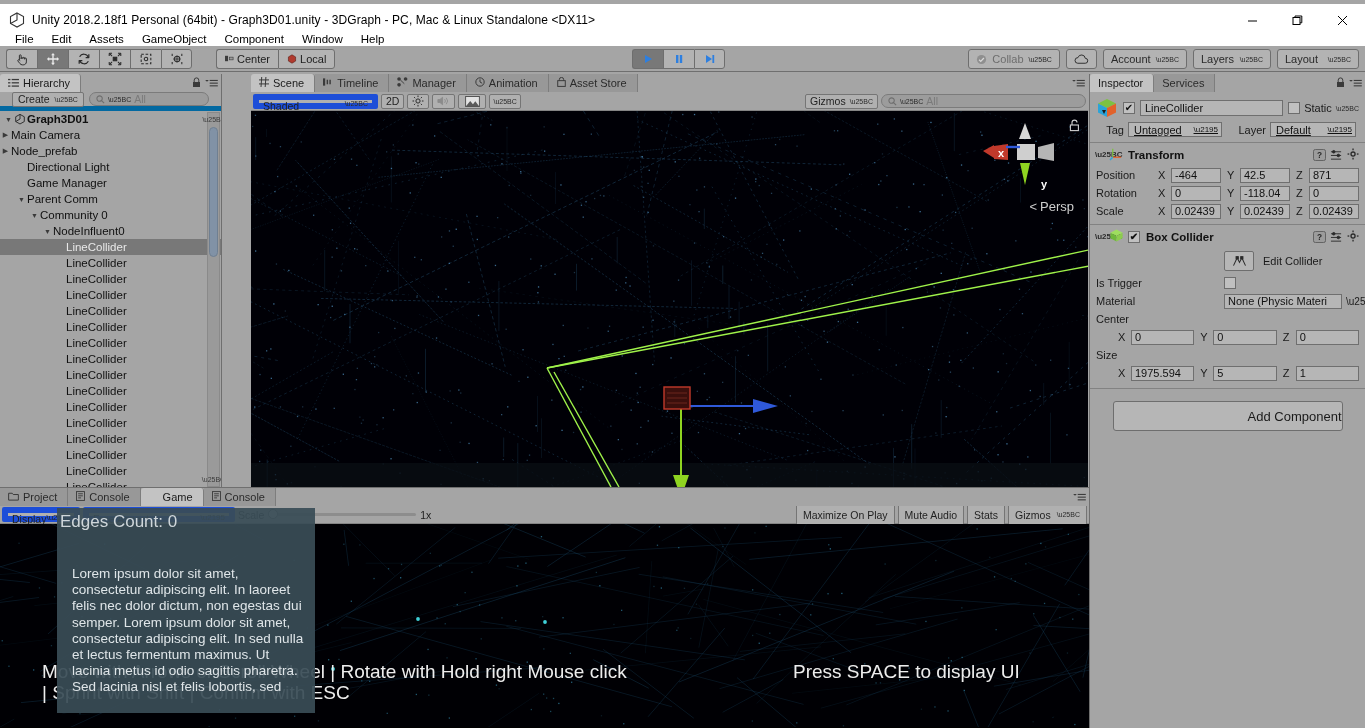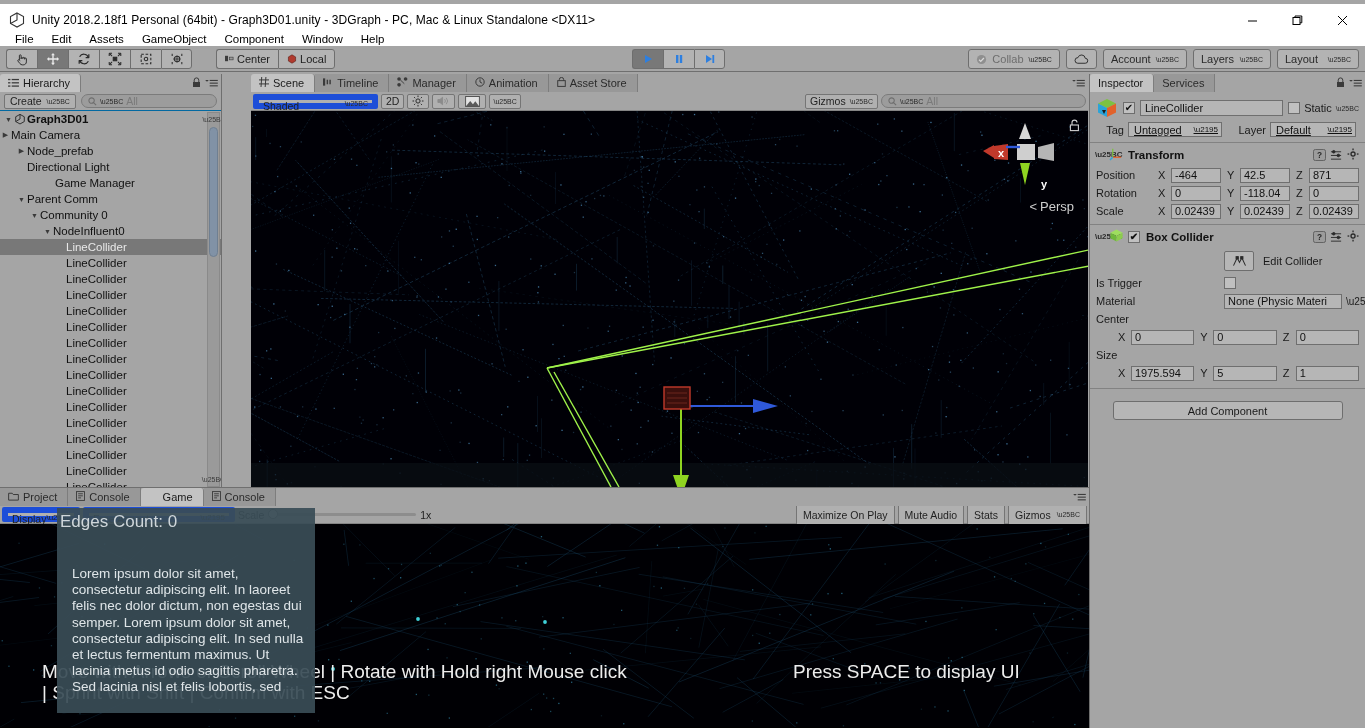--- a/index.html
+++ b/index.html
@@ -104,21 +104,21 @@
   .tabrow-right { position:absolute; right:3px; bottom:2px; display:flex; gap:4px; align-items:center; }
 
   
   .hierarchy {
     position:absolute; left:0; top:74px; width:222px; height:414px;
     background:#a5a5a5; border-right:1px solid #6f6f6f;
     display:flex; flex-direction:column;
   }
   .hier-toolbar {
     height:19px; background:#a5a5a5; display:flex; align-items:center;
-    padding:0 4px; gap:5px; border-bottom:1px solid #0369a1;
+    padding:0 12px; gap:5px; border-bottom:5px solid #0369a1;
   }
   .create-btn {
     height:15px; background:#b0b0b0; border:1px solid #757575; border-radius:2px;
     display:flex; align-items:center; padding:0 5px; gap:5px; font-size:10.5px; color:#1f1f1f;
   }
   .search-field {
     flex:1; height:14px; background:#9c9c9c; border:1px solid #7b7b7b;
     border-radius:7px; display:flex; align-items:center; padding:0 6px; gap:3px;
     font-size:10.5px; color:#7a7a7a;
   }
@@ -212,24 +212,24 @@
     font-size:11px; color:#1a1a1a;
   }
   .prop-label { width:62px; flex:0 0 62px; }
   .axis-lbl { width:13px; flex:0 0 13px; text-align:left; font-size:11px; }
   .num-field {
     height:15px; background:#b6b6b6; border:1px solid #6f6f6f;
     display:flex; align-items:center; padding:0 3px; font-size:11px; color:#111;
     overflow:hidden; white-space:nowrap; flex:1; min-width:0;
   }
   .add-comp-btn {
-    margin:12px auto 0 auto; width:230px; height:19px;
+    margin:12px auto 0 auto; width:230px; height:30px;
     background:#b6b6b6; border:1px solid #6e6e6e; border-radius:3px;
-    display:flex; align-items:center; justify-content:center;
-    font-size:11px; color:#1a1a1a;
+    display:flex; align-items:center; justify-content:flex-end;
+    font-size:13px; color:#1a1a1a;
   }
   .icon-btns { display:flex; gap:3px; align-items:center; }
   .mini-icn { width:14px; height:13px; display:flex; align-items:center; justify-content:center; }
 
   
   .gameview {
     position:absolute; left:0; top:488px; width:1089px; height:240px;
     background:#a5a5a5; display:flex; flex-direction:column;
   }
   .game-toolbar {
@@ -478,29 +478,29 @@
               <path d="M7 1.6L12 4.4v5.6L7 12.8 2 10V4.4z" fill="none" stroke="#2a2a2a" stroke-width="1.1"></path>
               <path d="M7 1.6V7L2 10" fill="none" stroke="#2a2a2a" stroke-width="1.1"></path>
             </svg>
           </span>
           <span>Graph3D01</span>
         </div>
         <div class="hrow" style="">
           <span class="tri">▶</span>
           <span>Main Camera</span>
         </div>
-        <div class="hrow" style="padding-left: 16px;">
+        <div class="hrow" style="padding-left: 0;">
           <span class="tri">▶</span>
           <span>Node_prefab</span>
         </div>
         <div class="hrow" style="padding-left: 16px;">
           <span class="tri"></span>
           <span>Directional Light</span>
         </div>
-        <div class="hrow" style="padding-left: 16px; margin-left: 28px;">
+        <div class="hrow" style="padding-left: 16px;">
           <span class="tri"></span>
           <span>Game Manager</span>
         </div>
         <div class="hrow" style="padding-left: 16px;">
           <span class="tri">▼</span>
           <span>Parent Comm</span>
         </div>
         <div class="hrow" style="padding-left: 29px;">
           <span class="tri">▼</span>
           <span>Community 0</span>

